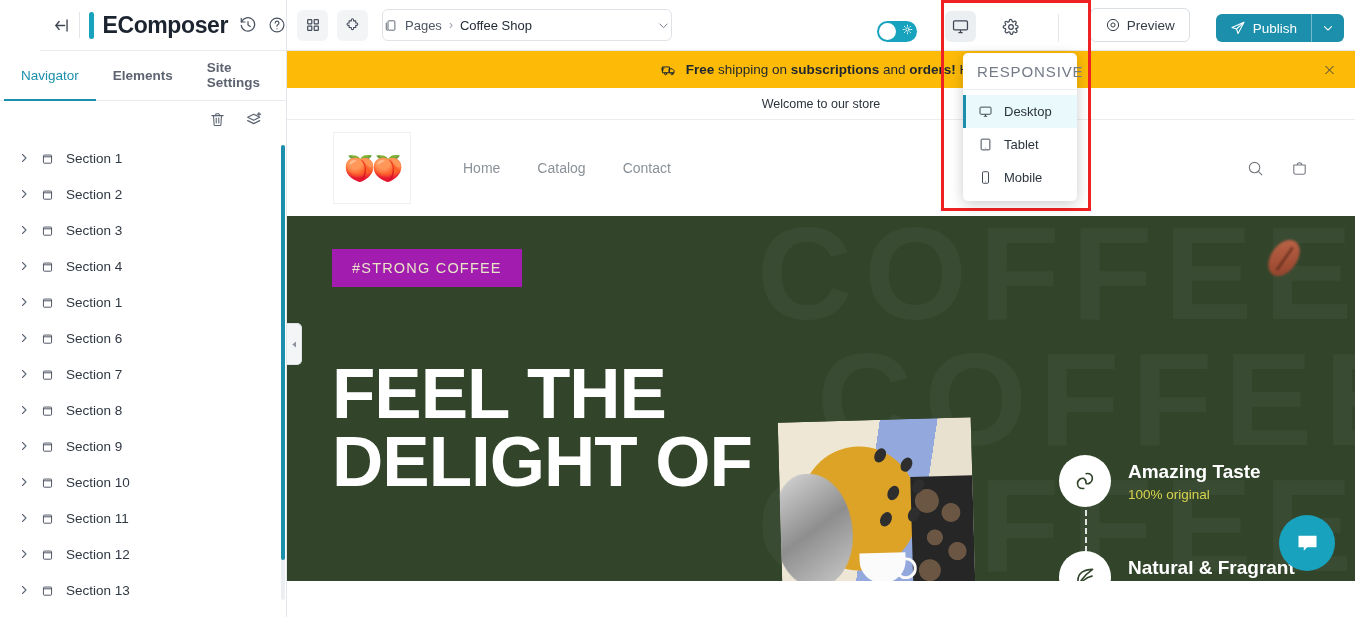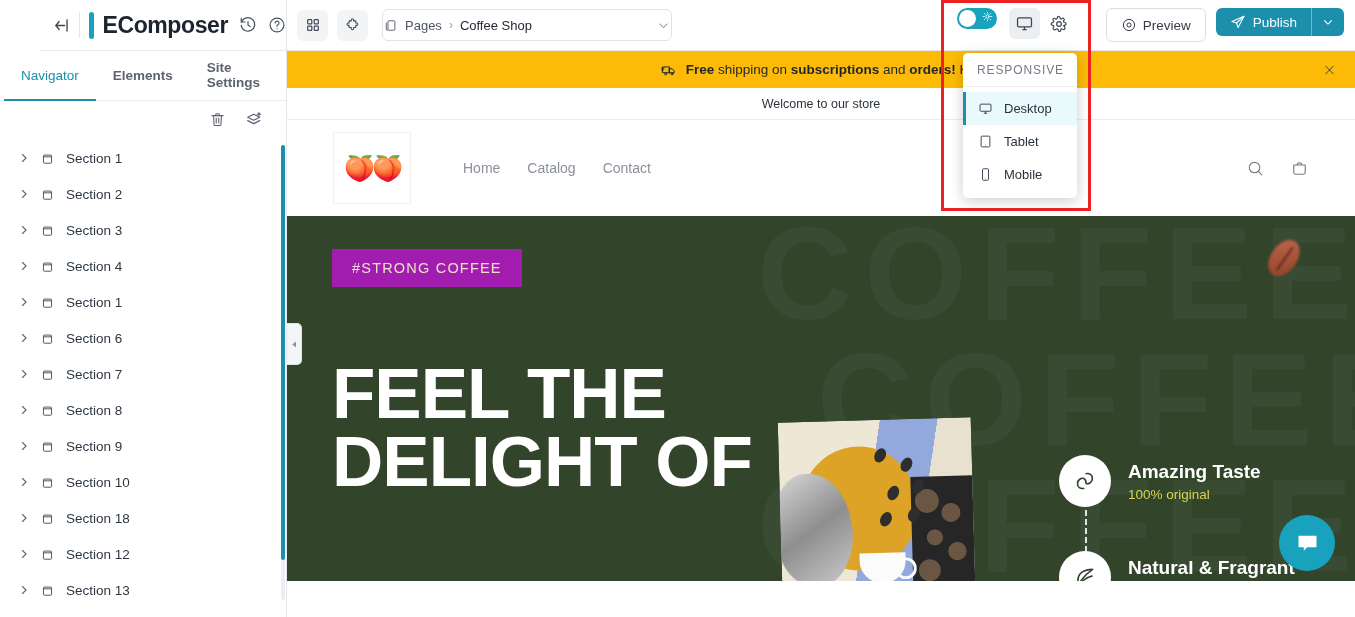--- a/index.html
+++ b/index.html
@@ -101,22 +101,22 @@
     display: flex; align-items: center; padding: 0 0;
     margin-left: 14px; cursor: pointer; background: #fff;
   }
   .bc-ico { color: #59616e; display: flex; }
   .bc-txt { font-size: 13px; color: #4d5663; margin-left: 7px; }
   .bc-sep { color: #9aa2ad; margin: 0 7px; font-size: 12px; }
   .bc-cur { font-size: 13px; color: #232b36; }
   .bc-caret { margin-left: auto; color: #767e8b; display: flex; }
 
   #tb-right {
-    margin-left: auto; display: flex; align-items: flex-start;
-    padding-right: 11px; gap: 0;
+    margin-left: auto; display: flex; align-items: flex-end;
+    padding-right: 11px; gap: 16px;
   }
   .toggle {
     width: 40px; height: 21px; border-radius: 11px; background: #17a2bd;
     position: relative; cursor: pointer; flex: none;
   }
   .toggle .knob {
     position: absolute; left: 2px; top: 2px; width: 17px; height: 17px;
     border-radius: 50%; background: #fff;
   }
   .toggle .sun {
@@ -170,21 +170,21 @@
     font-size: 12.5px; color: #2b333d; border-bottom: 1px solid #ececec;
   }
   #store-header {
     height: 96px; display: flex; align-items: center; padding: 0 46px;
   }
   .store-logo {
     width: 78px; height: 72px; background: #fff; border: 1px solid #f0f0f0;
     display: flex; align-items: center; justify-content: center;
     font-size: 25px; letter-spacing: -4px;
   }
-  .store-nav { display: flex; gap: 27px; margin-left: 52px; }
+  .store-nav { display: flex; gap: 37px; margin-left: 52px; }
   .store-nav a {
     font-size: 14px; color: #8b9199; text-decoration: none; cursor: pointer;
   }
   .store-icons {
     margin-left: auto; display: flex; gap: 25px; color: #75797f;
   }
   .store-icons > div { cursor: pointer; display: flex; }
 
   #hero {
     position: relative; height: 365px; background: #32452b; overflow: hidden;
@@ -297,21 +297,21 @@
     position: absolute; left: 941px; top: 0; width: 150px; height: 211px;
     border: 3px solid #ee2222; z-index: 20; pointer-events: none;
   }
   #resp-menu {
     position: absolute; left: 963px; top: 53px; width: 114px;
     background: #fff; border-radius: 5px;
     box-shadow: 0 3px 14px rgba(0,0,0,.2); z-index: 21;
     padding-bottom: 7px;
   }
   .resp-head {
-    font-size: 12px; color: #737b86; letter-spacing: .9px;
+    font-size: 15px; color: #737b86; letter-spacing: .9px;
     padding: 10px 0 9px 14px; border-bottom: 1px solid #eceef0;
     margin: 0 0 5px 0;
   }
   .resp-item {
     height: 33px; display: flex; align-items: center; gap: 11px;
     padding-left: 14px; font-size: 13px; color: #2b333d; cursor: pointer;
     position: relative;
   }
   .resp-item.sel { background: #eafafc; }
   .resp-item.sel::before {
@@ -530,21 +530,21 @@
             <svg width="12" height="12" viewBox="0 0 24 24" fill="none" stroke="currentColor" stroke-width="2.2" stroke-linecap="round" stroke-linejoin="round">
               <path d="M9 5l7 7-7 7"></path>
             </svg>
           </span>
         <span class="sec-ico">
             <svg width="15" height="15" viewBox="0 0 24 24" fill="none" stroke="currentColor" stroke-width="1.5">
               <rect x="5.5" y="6.5" width="13" height="13" rx="1.4"></rect>
               <path d="M5.5 9.3h13"></path>
             </svg>
           </span>
-        <span class="sec-label">Section 18</span>
+        <span class="sec-label">Section 11</span>
       </div>
       <div class="section-row">
         <span class="chev">
             <svg width="12" height="12" viewBox="0 0 24 24" fill="none" stroke="currentColor" stroke-width="2.2" stroke-linecap="round" stroke-linejoin="round">
               <path d="M9 5l7 7-7 7"></path>
             </svg>
           </span>
         <span class="sec-ico">
             <svg width="15" height="15" viewBox="0 0 24 24" fill="none" stroke="currentColor" stroke-width="1.5">
               <rect x="5.5" y="6.5" width="13" height="13" rx="1.4"></rect>

